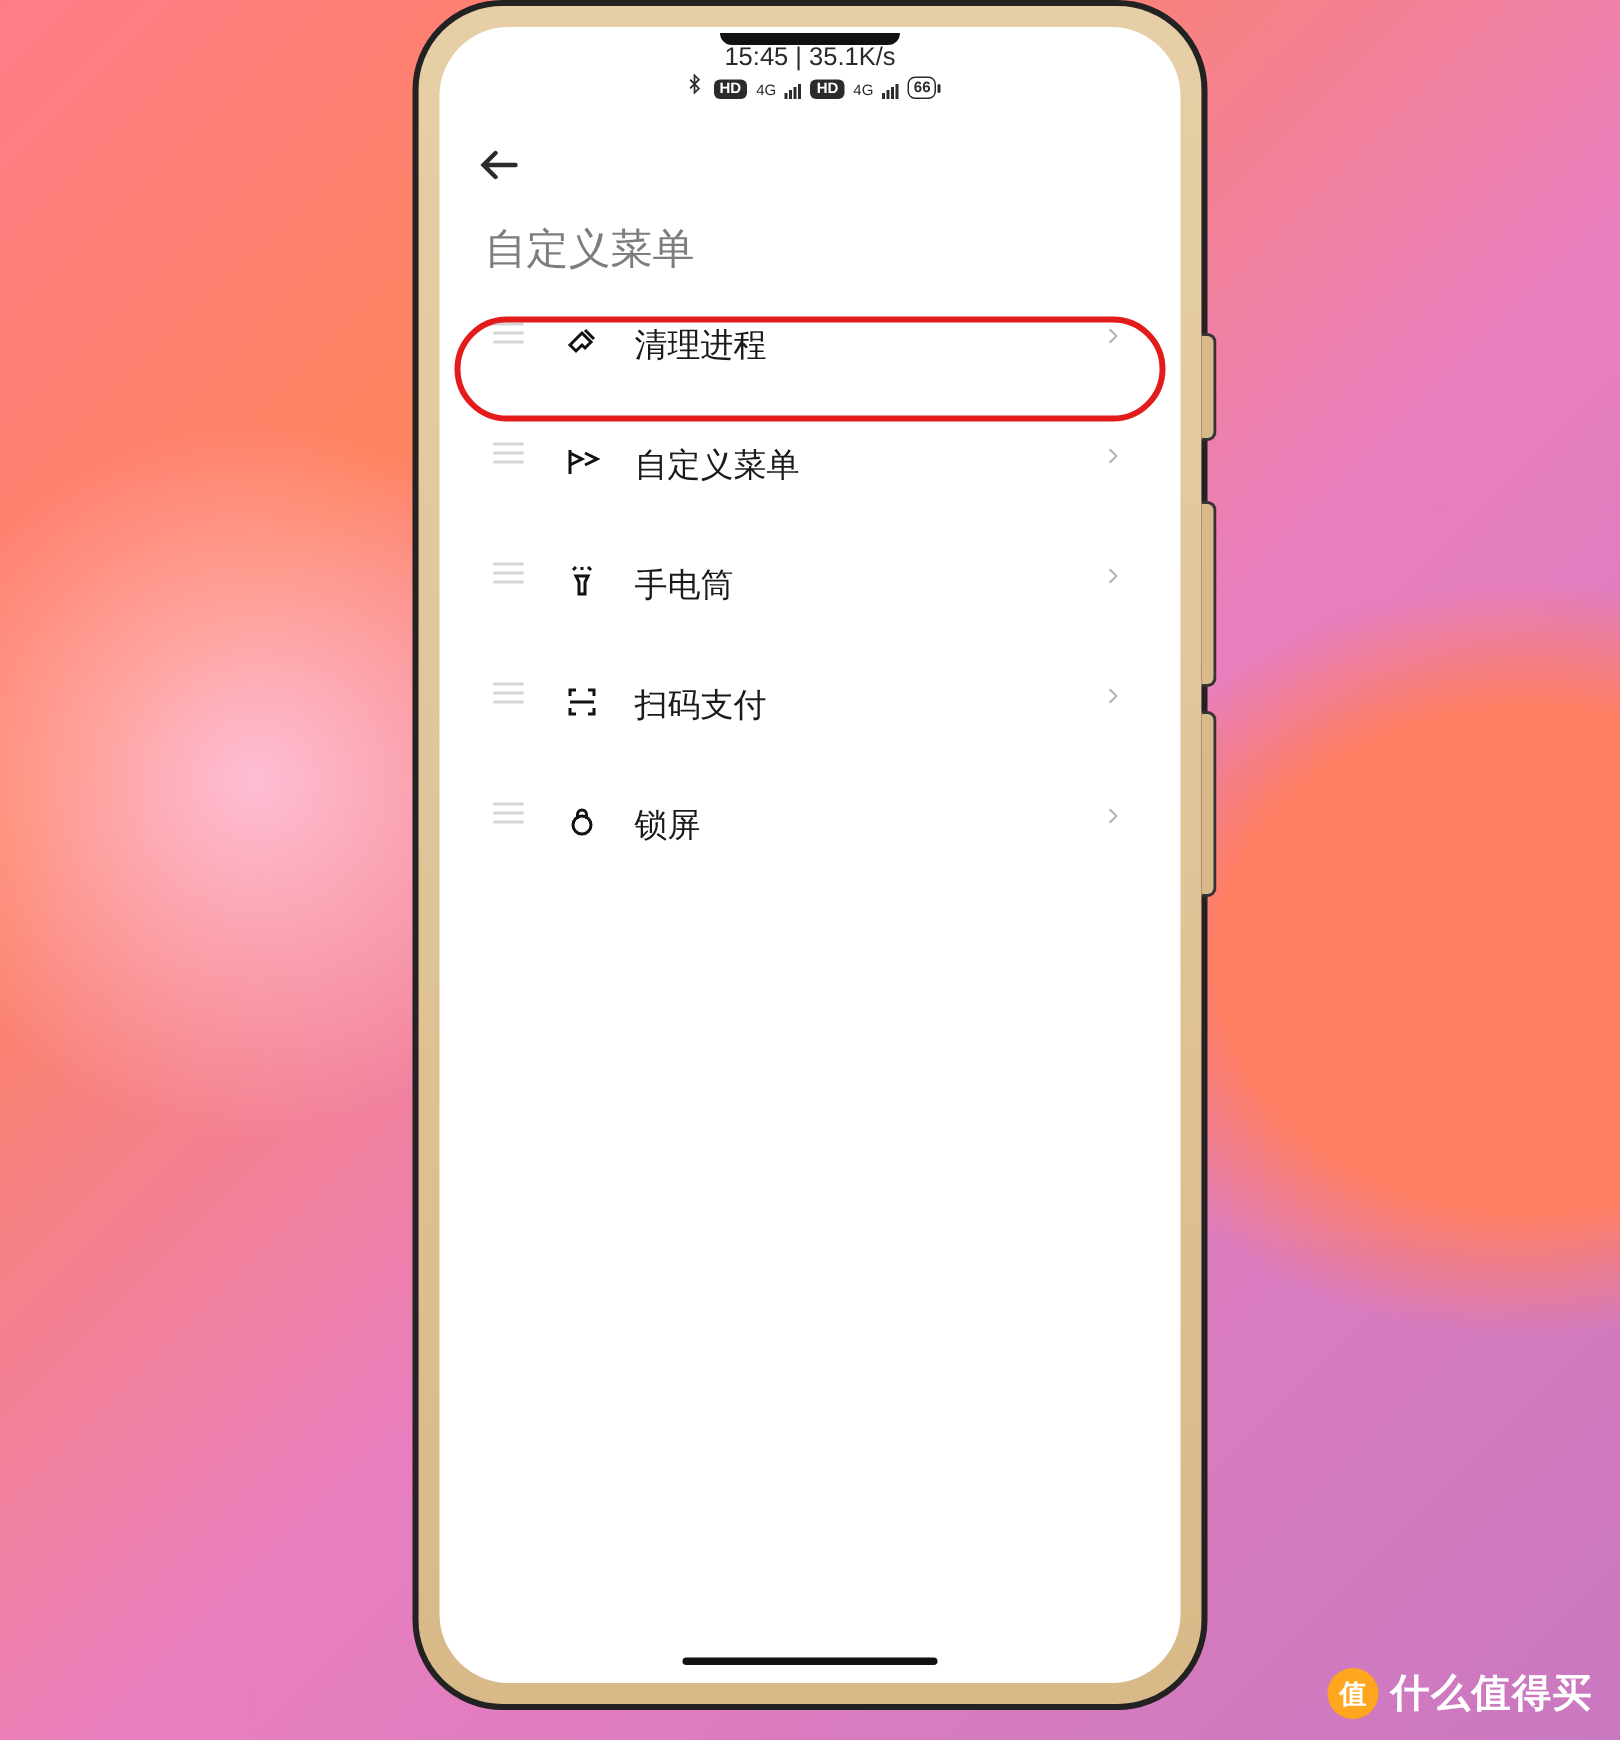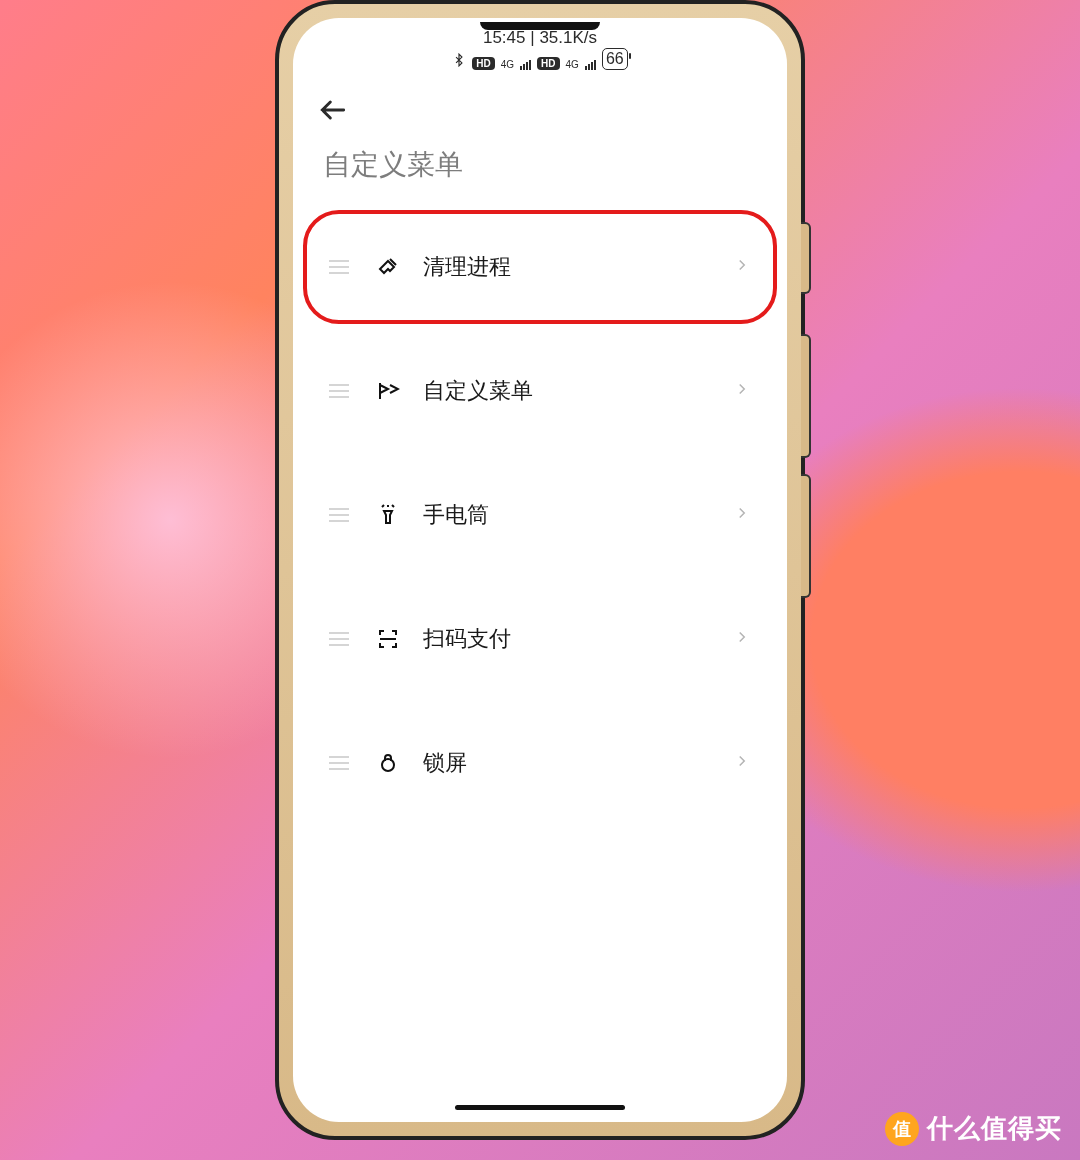--- a/index.html
+++ b/index.html
@@ -14,28 +14,28 @@
     background:linear-gradient(180deg,#e6cfa6,#d8b988);padding:14px;}
   .screen{position:relative;width:100%;height:100%;background:#fff;border-radius:46px;overflow:hidden;}
   .statusbar{display:flex;align-items:center;justify-content:space-between;
     padding:10px 22px 0;height:38px;color:#2b2b2b;font-size:17px;font-weight:500;flex-direction:column;}
   .statusbar .right{display:flex;align-items:flex-end;gap:6px;font-size:12px;}
   .sb-badge{background:#2b2b2b;color:#fff;border-radius:4px;padding:1px 4px;font-size:10px;font-weight:700;}
   .sb-4g{font-size:10px;line-height:1;display:inline-flex;flex-direction:column;align-items:center;}
   .bars{display:inline-flex;align-items:flex-end;gap:1px;}
   .bars i{width:2px;background:#2b2b2b;display:block;}
   .bars i:nth-child(1){height:4px}.bars i:nth-child(2){height:6px}.bars i:nth-child(3){height:8px}.bars i:nth-child(4){height:10px}
-  .battery{display:inline-flex;align-items:center;border:1.5px solid #2b2b2b;border-radius:5px;padding:1px 3px;font-size:16px;font-weight:400;position:relative;}
+  .battery{display:inline-flex;align-items:center;border:1.5px solid #2b2b2b;border-radius:5px;padding:1px 3px;font-size:10px;font-weight:700;position:relative;}
   .battery::after{content:"";position:absolute;right:-4px;top:4px;width:2px;height:6px;background:#2b2b2b;border-radius:1px;}
   .notch{position:absolute;top:4px;left:50%;transform:translateX(-50%);width:120px;height:8px;background:#111;border-radius:0 0 8px 8px;z-index:5;}
   .back{padding:28px 6px 0 24px;}
   .back svg{width:32px;height:32px;}
   .title{color:#7d7d7d;font-size:28px;font-weight:400;padding:16px 30px 26px;}
   .list{padding:0 10px;}
-  .item{display:flex;align-items:center;height:114px;padding:0 22px;margin-bottom:10px;
+  .item{display:flex;align-items:flex-start;height:70px;padding:0 22px;margin-bottom:10px;
     border:4px solid transparent;border-radius:36px;box-sizing:border-box;}
   .item.highlight{border-color:#e41b1b;}
   .drag{display:inline-flex;flex-direction:column;gap:4px;margin-right:26px;opacity:.35;}
   .drag i{width:20px;height:2px;background:#888;display:block;}
   .icon{width:26px;height:26px;display:flex;align-items:center;justify-content:center;margin-right:22px;color:#111;}
   .icon svg{width:24px;height:24px;stroke:#111;stroke-width:2;fill:none;}
   .label{font-size:22px;color:#1a1a1a;font-weight:500;flex:1;}
   .chev{color:#b5b5b5;}
   .chev svg{width:18px;height:18px;stroke:#b5b5b5;stroke-width:2;fill:none;}
   .homebar{position:absolute;bottom:12px;left:50%;transform:translateX(-50%);width:170px;height:5px;background:#111;border-radius:3px;}

